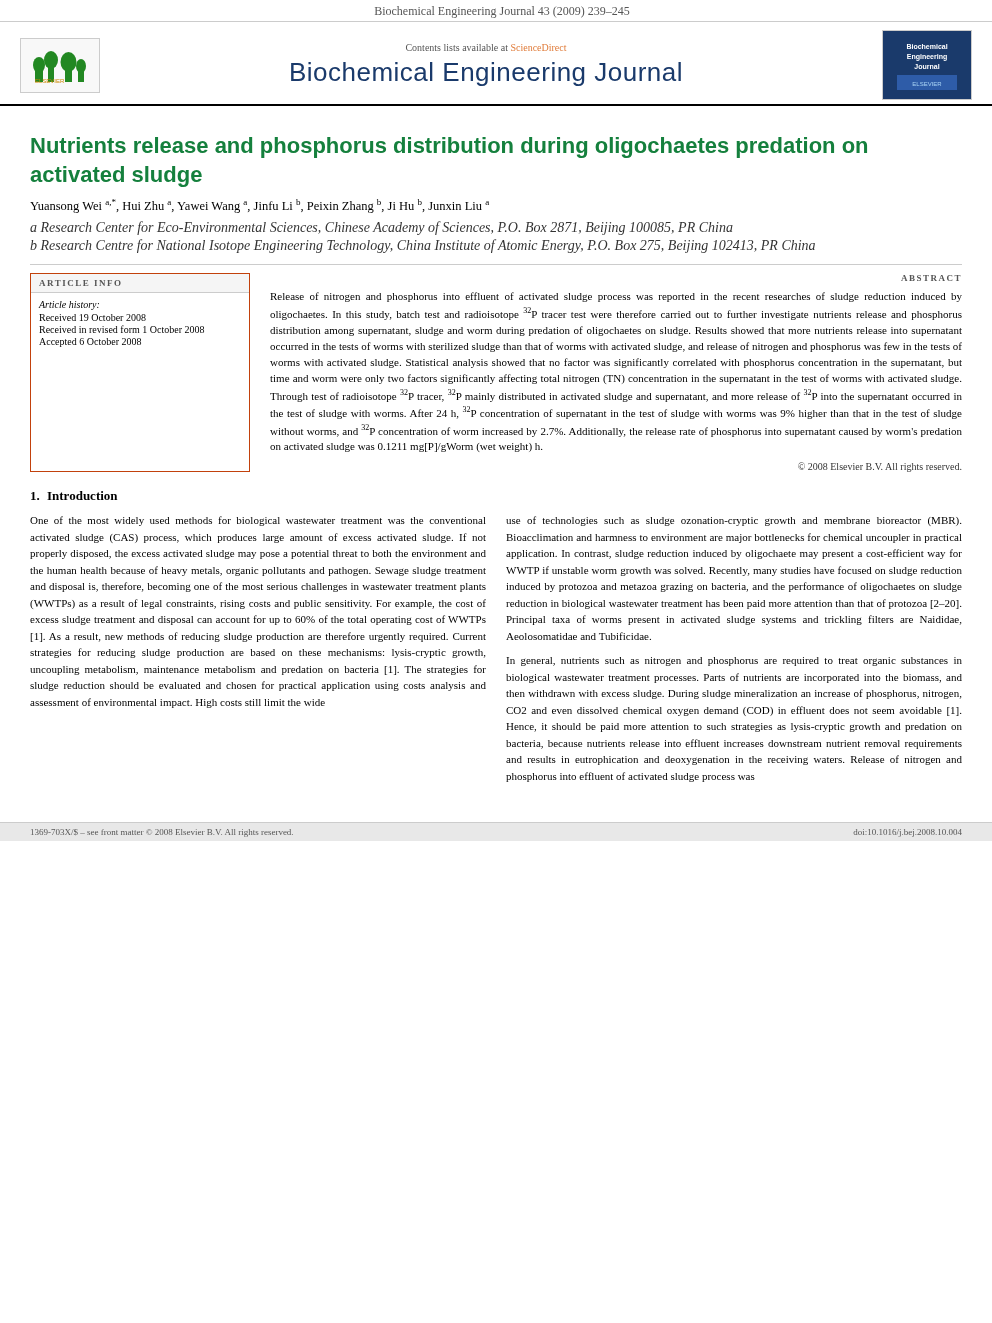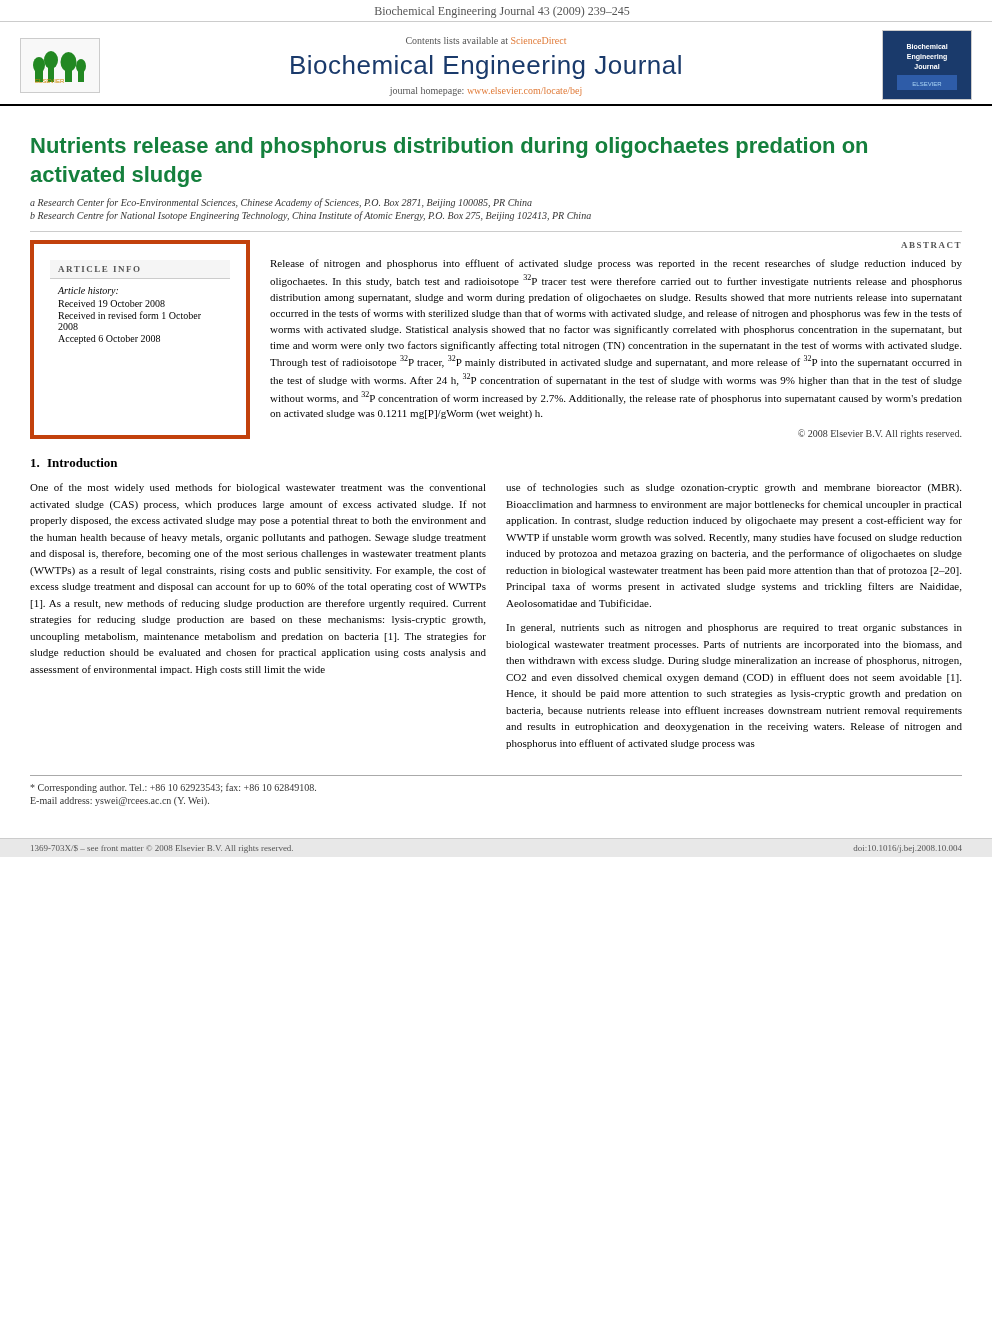--- a/index.html
+++ b/index.html
@@ -119,21 +119,21 @@
       font-size: 12.5px;
       margin-bottom: 6px;
       color: #000;
     }
     .authors sup {
       font-size: 9px;
     }
 
     
     .affiliations {
-      font-size: 10px;
+      font-size: 14px;
       color: #333;
       margin-bottom: 10px;
       font-style: italic;
     }
     .affiliations p {
       margin-bottom: 2px;
     }
 
     
     .divider {
@@ -144,22 +144,22 @@
 
     
     .two-col {
       display: flex;
       gap: 20px;
       margin-top: 8px;
     }
     .article-info-col {
       width: 220px;
       min-width: 220px;
-      border: 4px solid #c2410c;
-      padding: 16px;
+      border: 1px solid #c2410c;
+      padding: 0;
     }
     .abstract-col {
       flex: 1;
     }
 
     
     .info-section-title {
       font-size: 9px;
       font-weight: bold;
       letter-spacing: 1.5px;
@@ -302,44 +302,43 @@
       </svg>
     </div>
   </div>
 
   <div class="journal-header-center">
     <div class="contents-line">
       <span>Contents lists available at</span>
       <span class="sciencedirect-link" style="cursor:pointer;">ScienceDirect</span>
     </div>
     <div class="journal-title">Biochemical Engineering Journal</div>
-    <div class="homepage-line">
-      <span>journal homepage:</span>
-      <span class="homepage-link" style="cursor:pointer;">www.elsevier.com/locate/bej</span>
-    </div>
   </div>
 
   <div class="journal-header-right">
     <div class="journal-thumb">
       <svg width="70" height="60" viewBox="0 0 70 60">
         <rect width="70" height="60" fill="#1a3a6b"></rect>
         <text x="35" y="14" text-anchor="middle" font-size="7" fill="#fff" font-family="Arial" font-weight="bold">Biochemical</text>
         <text x="35" y="24" text-anchor="middle" font-size="7" fill="#fff" font-family="Arial" font-weight="bold">Engineering</text>
         <text x="35" y="34" text-anchor="middle" font-size="7" fill="#fff" font-family="Arial" font-weight="bold">Journal</text>
         <rect x="5" y="40" width="60" height="15" fill="#2e5ca8"></rect>
         <text x="35" y="51" text-anchor="middle" font-size="6" fill="#aad4f5" font-family="Arial">ELSEVIER</text>
       </svg>
     </div>
   </div>
 </div>
 
 <div class="main-content">
 
   <div class="article-title">Nutrients release and phosphorus distribution during oligochaetes predation on activated sludge</div>
 
+  <div class="authors">
+    <span>Yuansong Wei <sup>a,*</sup>, Hui Zhu <sup>a</sup>, Yawei Wang <sup>a</sup>, Jinfu Li <sup>b</sup>, Peixin Zhang <sup>b</sup>, Ji Hu <sup>b</sup>, Junxin Liu <sup>a</sup></span>
+  </div>
 
   <div class="affiliations">
     <p>a Research Center for Eco-Environmental Sciences, Chinese Academy of Sciences, P.O. Box 2871, Beijing 100085, PR China</p>
     <p>b Research Centre for National Isotope Engineering Technology, China Institute of Atomic Energy, P.O. Box 275, Beijing 102413, PR China</p>
   </div>
 
   <hr class="divider">
 
   <div class="two-col">
 
@@ -372,23 +371,19 @@
       <div class="body-col">
         <p>One of the most widely used methods for biological wastewater treatment was the conventional activated sludge (CAS) process, which produces large amount of excess activated sludge. If not properly disposed, the excess activated sludge may pose a potential threat to both the environment and the human health because of heavy metals, organic pollutants and pathogen. Sewage sludge treatment and disposal is, therefore, becoming one of the most serious challenges in wastewater treatment plants (WWTPs) as a result of legal constraints, rising costs and public sensitivity. For example, the cost of excess sludge treatment and disposal can account for up to 60% of the total operating cost of WWTPs [1]. As a result, new methods of reducing sludge production are therefore urgently required. Current strategies for reducing sludge production are based on these mechanisms: lysis-cryptic growth, uncoupling metabolism, maintenance metabolism and predation on bacteria [1]. The strategies for sludge reduction should be evaluated and chosen for practical application using costs analysis and assessment of environmental impact. High costs still limit the wide</p>
       </div>
       <div class="body-col">
         <p>use of technologies such as sludge ozonation-cryptic growth and membrane bioreactor (MBR). Bioacclimation and harmness to environment are major bottlenecks for chemical uncoupler in practical application. In contrast, sludge reduction induced by oligochaete may present a cost-efficient way for WWTP if unstable worm growth was solved. Recently, many studies have focused on sludge reduction induced by protozoa and metazoa grazing on bacteria, and the performance of oligochaetes on sludge reduction in biological wastewater treatment has been paid more attention than that of protozoa [2–20]. Principal taxa of worms present in activated sludge systems and trickling filters are Naididae, Aeolosomatidae and Tubificidae.</p>
         <p>In general, nutrients such as nitrogen and phosphorus are required to treat organic substances in biological wastewater treatment processes. Parts of nutrients are incorporated into the biomass, and then withdrawn with excess sludge. During sludge mineralization an increase of phosphorus, nitrogen, CO2 and even dissolved chemical oxygen demand (COD) in effluent does not seem avoidable [1]. Hence, it should be paid more attention to such strategies as lysis-cryptic growth and predation on bacteria, because nutrients release into effluent increases downstream nutrient removal requirements and results in eutrophication and deoxygenation in the receiving waters. Release of nitrogen and phosphorus into effluent of activated sludge process was</p>
       </div>
     </div>
   </div>
 
-  <div class="footnote-area">
-    <p>* Corresponding author. Tel.: +86 10 62923543; fax: +86 10 62849108.</p>
-    <p>E-mail address: yswei@rcees.ac.cn (Y. Wei).</p>
-  </div>
 
 </div>
 
 <div class="footer-bar">
   <span>1369-703X/$ – see front matter © 2008 Elsevier B.V. All rights reserved.</span>
   <span>doi:10.1016/j.bej.2008.10.004</span>
 </div>
 
 </body></html>

